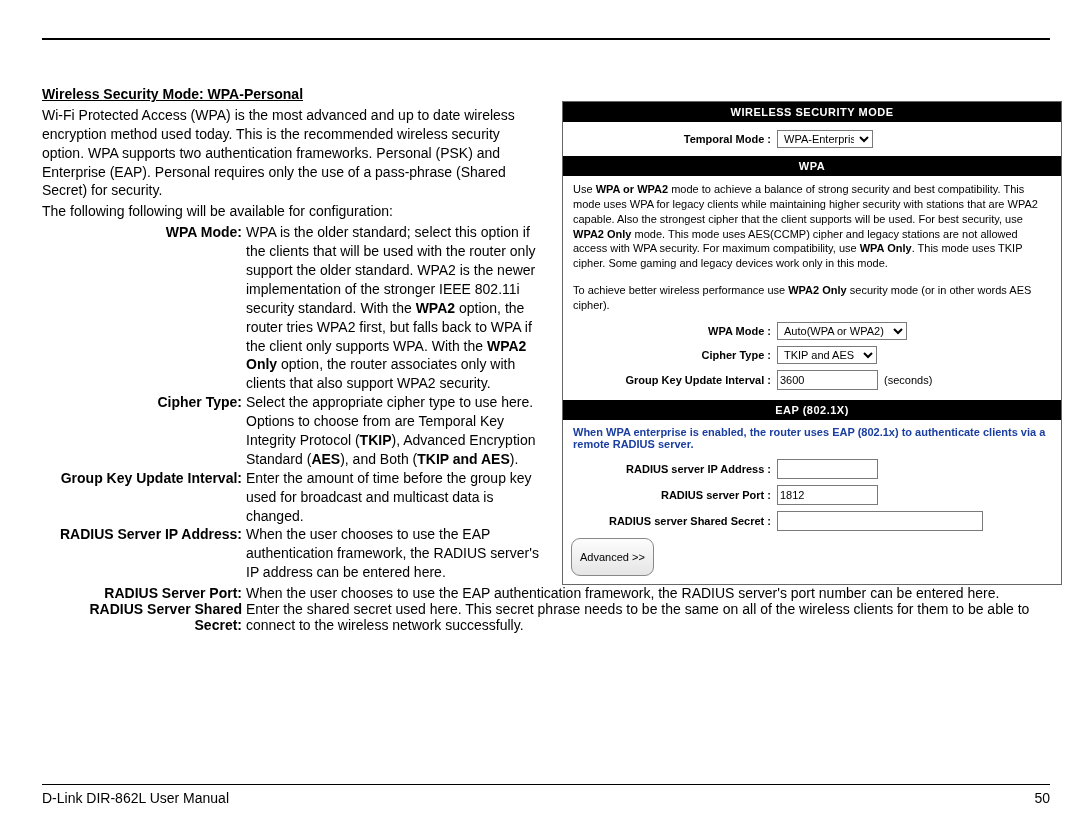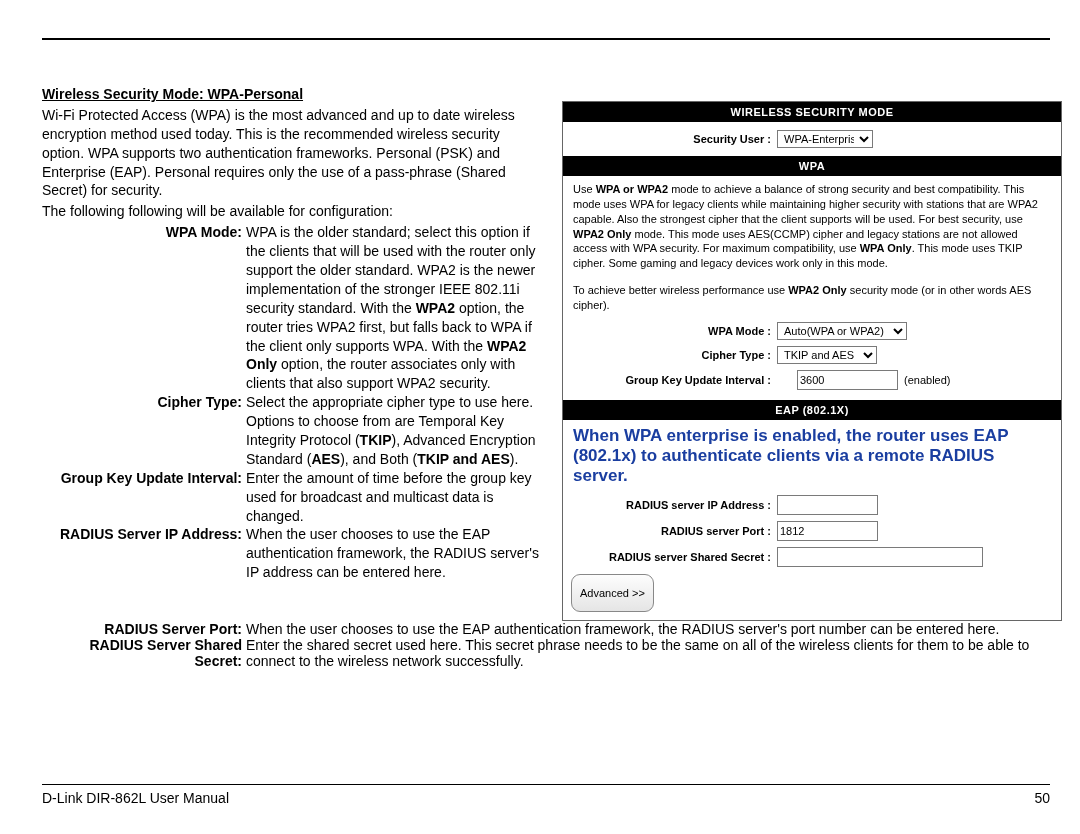--- a/index.html
+++ b/index.html
@@ -105,21 +105,21 @@
   }
   .panel .note {
     padding: 6px 10px;
     font-size: 11px;
     line-height: 1.35;
   }
   .panel .eap-note {
     color: #1a3ea0;
     font-weight: bold;
     padding: 6px 10px;
-    font-size: 17px;
+    font-size: 11px;
   }
   .panel button {
     font-family: Arial, sans-serif;
     font-size: 11px;
     padding: 12px 8px;
     margin: 4px 8px 8px;
     border: 1px solid #888;
     background: linear-gradient(#fdfdfd, #e5e5e5);
     border-radius: 9px;
   }
@@ -171,21 +171,21 @@
           <div class="def-label">RADIUS Server IP Address:</div>
           <div class="def-value">When the user chooses to use the EAP authentication framework, the RADIUS server's IP address can be entered here.</div>
         </div>
       </div>
     </div>
 
     <div class="right-col">
       <div class="panel">
         <div class="bar">WIRELESS SECURITY MODE</div>
         <div class="row" style="padding:8px;">
-          <div class="lbl">Security User  :</div>
+          <div class="lbl">Temporal Mode  :</div>
           <div class="val">
             <select style="width:96px;">
               <option>WPA-Enterprise</option>
             </select>
           </div>
         </div>
 
         <div class="bar">WPA</div>
         <div class="note">
           <span>Use </span><b>WPA or WPA2</b><span> mode to achieve a balance of strong security and best compatibility. This mode uses WPA for legacy clients while maintaining higher security with stations that are WPA2 capable. Also the strongest cipher that the client supports will be used. For best security, use </span><b>WPA2 Only</b><span> mode. This mode uses AES(CCMP) cipher and legacy stations are not allowed access with WPA security. For maximum compatibility, use </span><b>WPA Only</b><span>. This mode uses TKIP cipher. Some gaming and legacy devices work only in this mode.</span>
@@ -206,22 +206,22 @@
           <div class="lbl">Cipher Type  :</div>
           <div class="val">
             <select style="width:100px;">
               <option>TKIP and AES</option>
             </select>
           </div>
         </div>
         <div class="row" style="padding-bottom:10px;">
           <div class="lbl">Group Key Update Interval  :</div>
           <div class="val">
-            <input type="text" style="width: 95px; margin-left: 20px;" value="3600">
-            <span>(enabled)</span>
+            <input type="text" style="width: 95px;" value="3600">
+            <span>(seconds)</span>
           </div>
         </div>
 
         <div class="bar">EAP (802.1X)</div>
         <div class="eap-note">When WPA enterprise is enabled, the router uses EAP (802.1x) to authenticate clients via a remote RADIUS server.</div>
 
         <div class="row">
           <div class="lbl">RADIUS server IP Address  :</div>
           <div class="val">
               <input type="text" style="width: 95px;">

